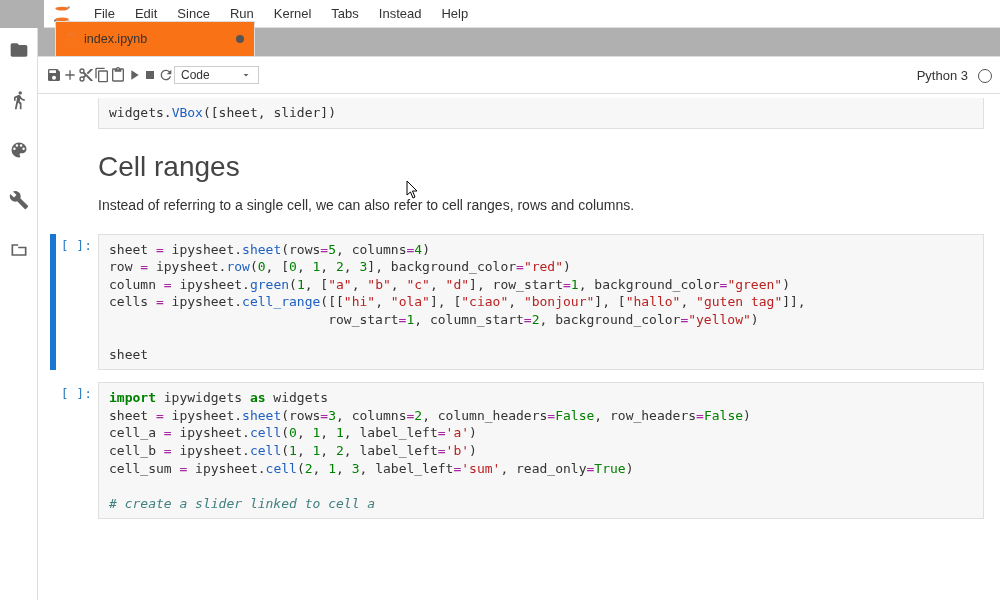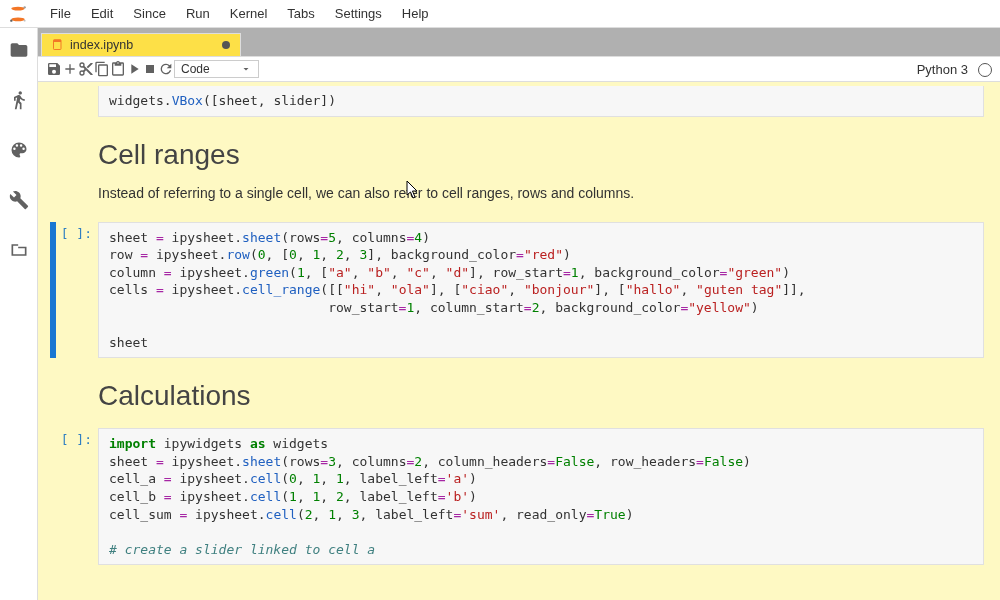--- a/index.html
+++ b/index.html
@@ -12,20 +12,21 @@
     width: 1000px;
     height: 600px;
   }
   .topbar {
     height: 28px;
     background: #fff;
     display: flex;
     align-items: center;
     padding: 0 8px;
     border-bottom: 1px solid #ddd;
+    margin-left: 44px;
   }
   .logo {
     width: 20px; height: 20px;
     margin-right: 12px;
     display:flex; align-items:center; justify-content:center;
   }
   .menu-item {
     padding: 4px 10px;
     cursor: default;
     font-size: 13px;
@@ -57,40 +58,40 @@
     background: #b0b0b0;
   }
   .tabbar {
     height: 28px;
     background: #b0b0b0;
     display: flex;
     align-items: flex-end;
     padding-top: 3px;
   }
   .tab {
-    background: #fde047;
+    background: #f97316;
     border: 1px solid #ddd;
     border-bottom: none;
-    padding: 4px 10px;
+    padding: 10px 10px;
     display: flex;
     align-items: center;
     gap: 6px;
     font-size: 12.5px;
     min-width: 200px;
     position: relative;
-    margin-left: 3px;
+    margin-left: 17px;
   }
   .tab .file-ic { width:12px; height:12px; }
   .tab .dirty-dot {
     width: 8px; height: 8px; border-radius: 50%;
     background: #555;
     margin-left: auto;
   }
   .toolbar {
-    height: 26px;
+    height: 38px;
     background: #fff;
     border-top: 1px solid #ddd;
     border-bottom: 1px solid #ddd;
     display: flex;
     align-items: center;
     padding: 0 8px;
   }
   .toolbar .tbtn {
     width: 16px; height: 16px;
     color: #616161;
@@ -107,21 +108,21 @@
   .toolbar .spacer { flex:1; }
   .toolbar .kernel {
     font-size: 13px; color:#333;
     display:flex; align-items:flex-end; gap:10px;
   }
   .toolbar .kernel .circ {
     width:14px; height:14px; border:1.5px solid #555; border-radius:50%;
   }
   .notebook {
     flex: 1;
-    background: #fef9c3;
+    background: #ffffff;
     overflow: hidden;
     padding: 0 16px 0 12px;
   }
   .cell { display:flex; margin: 4px 0; }
   .gutter { width:42px; flex:none; display:flex; justify-content:flex-end; padding-right:6px; padding-top:4px;}
   .prompt { color:#307fc1; font-family: Menlo, Consolas, "DejaVu Sans Mono", monospace; font-size:13px; white-space:pre; }
   .runbar { width:6px; flex:none; }
   .runbar.active { background:#1976d2; }
   .cellbody { flex:1; }
   .code {
@@ -167,21 +168,21 @@
         <circle cx="4" cy="20" r="1.4" fill="#616161"></circle>
         <circle cx="20" cy="20" r="1.1" fill="#bdbdbd"></circle>
       </svg>
   </div>
   <div class="menu-item">File</div>
   <div class="menu-item">Edit</div>
   <div class="menu-item">Since</div>
   <div class="menu-item">Run</div>
   <div class="menu-item">Kernel</div>
   <div class="menu-item">Tabs</div>
-  <div class="menu-item">Settings</div>
+  <div class="menu-item">Instead</div>
   <div class="menu-item">Help</div>
 </div>
 
 <div class="main">
   <div class="leftbar">
     <div class="icn">
         <svg viewBox="0 0 24 24" width="20" height="20" fill="currentColor">
           <path d="M10 4H4c-1.1 0-2 .9-2 2v12c0 1.1.9 2 2 2h16c1.1 0 2-.9 2-2V8c0-1.1-.9-2-2-2h-8l-2-2z"></path>
         </svg>
       </div>
@@ -310,21 +311,20 @@
 
 sheet
 </div>
         </div>
       </div>
 
       <div class="cell">
         <div class="runbar"></div>
         <div class="gutter"></div>
         <div class="cellbody md">
-          <h2>Calculations</h2>
         </div>
       </div>
 
       <div class="cell">
         <div class="runbar"></div>
         <div class="gutter">
             <span class="prompt">[ ]:</span>
           </div>
         <div class="cellbody">
 <div class="code"><span class="c-kw">import</span> ipywidgets <span class="c-kw">as</span> widgets

